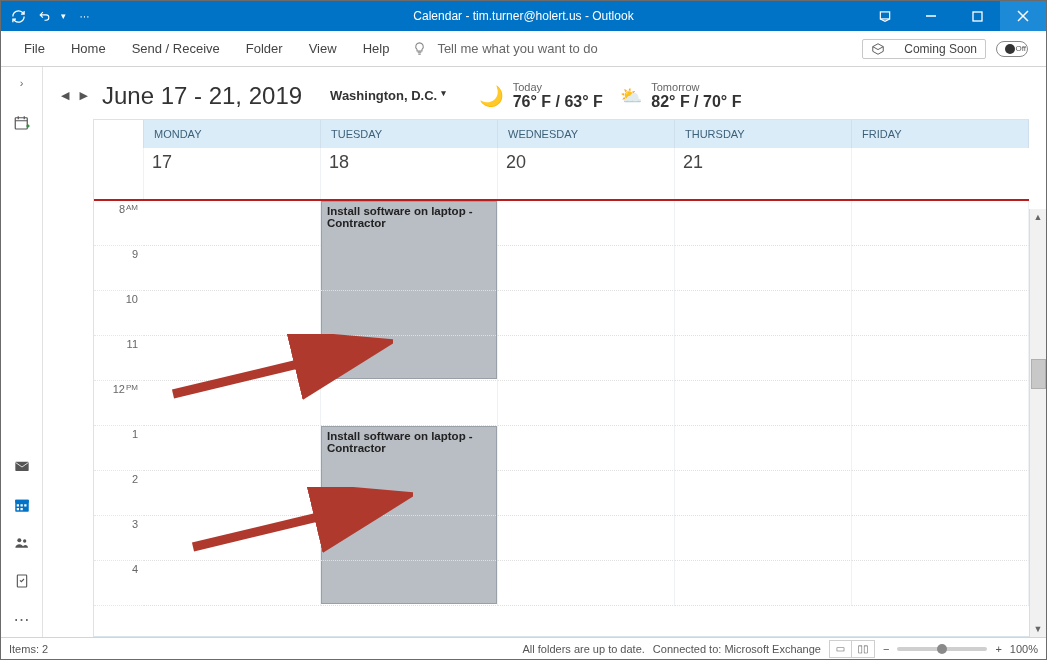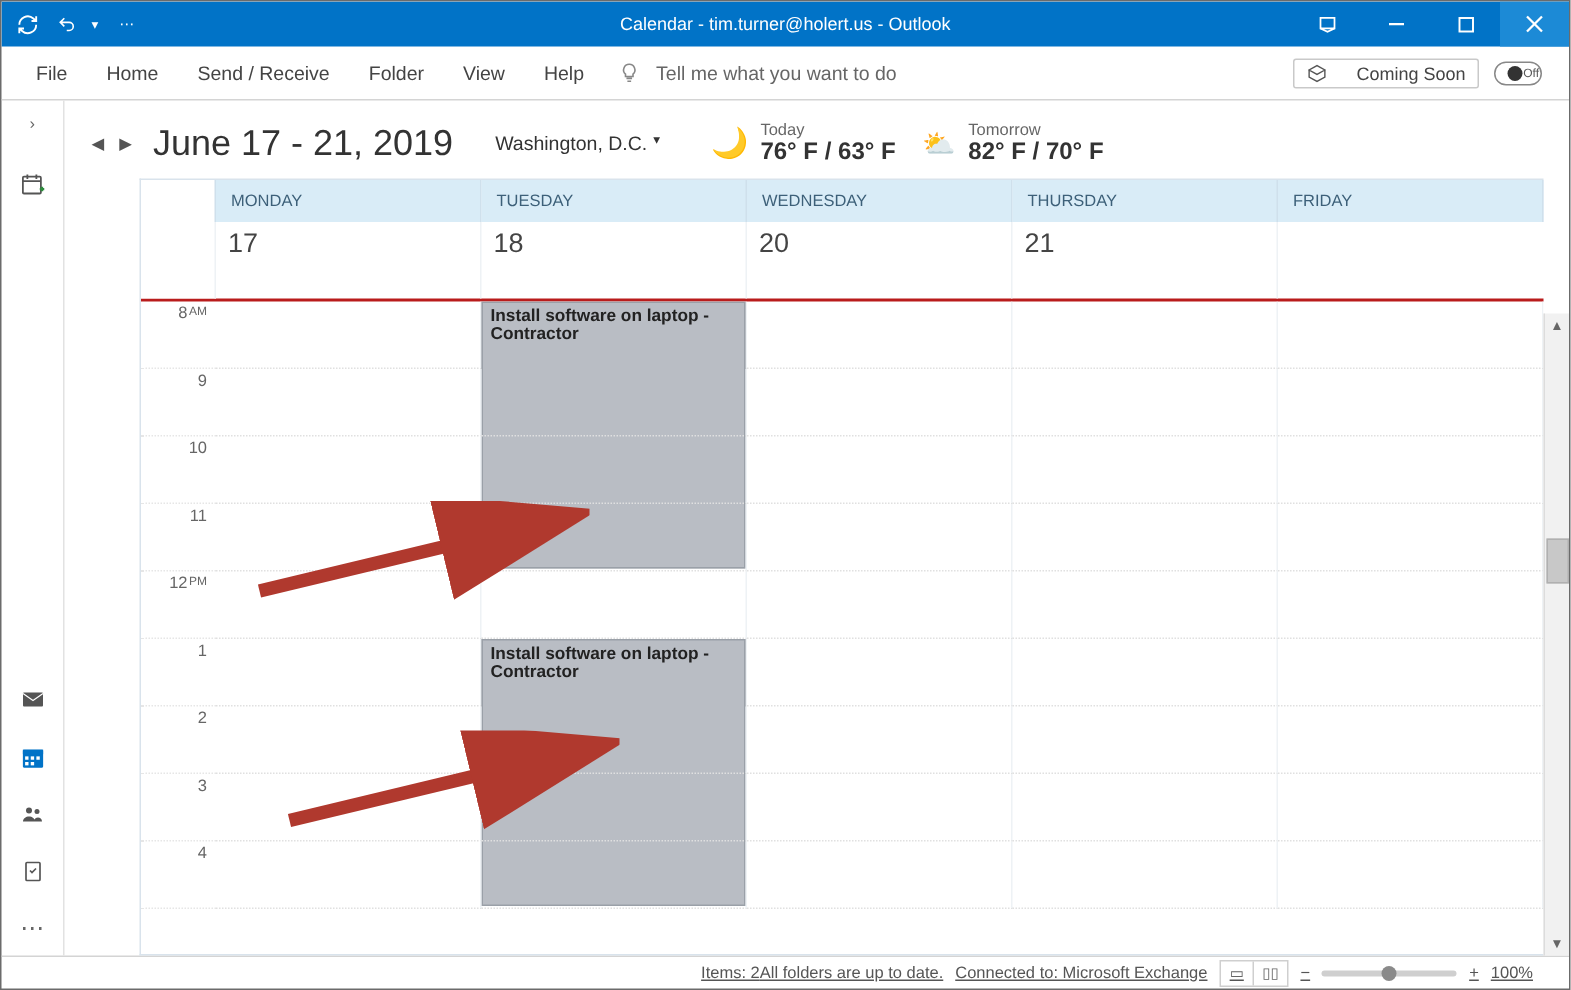--- a/index.html
+++ b/index.html
@@ -30,21 +30,21 @@
   .left-rail { width: 42px; border-right: 1px solid #e2e2e2; display: flex; flex-direction: column; justify-content: space-between; align-items: center; padding: 8px 0; }
   .rail-top, .rail-bottom { display: flex; flex-direction: column; align-items: center; gap: 18px; }
   .rail-icon { width: 20px; height: 20px; color: #666; display: inline-flex; align-items: center; justify-content: center; }
   .rail-icon.cal-active { color: #0173c7; }
 
   
   .content { flex: 1; display: flex; flex-direction: column; position: relative; }
   .header { display: flex; align-items: center; padding: 14px 18px 8px 18px; gap: 14px; }
   .nav-arrows { display: flex; gap: 10px; color: #555; font-size: 11px;}
   .date-range { font-size: 24px; color: #333; font-weight: 400; }
-  .location { display:flex; align-items:flex-start; gap:4px; color: #333; font-size: 13px; margin-left: 14px;}
+  .location { display:flex; align-items:flex-start; gap:4px; color: #333; font-size: 13px; margin-left: 14px; font-weight: bold;}
   .weather { display: flex; align-items: center; gap: 18px; margin-left: 20px; font-size: 12px; color: #333; }
   .weather .w-item { display: flex; align-items: center; gap: 8px; }
   .w-dayline { line-height: 1.1; }
   .w-day { color: #666; font-size: 11px; }
   .w-temp { font-weight: 600; font-size: 16px; }
   .search-box { margin-left: auto; width: 330px; height: 28px; border: 1px solid #c9c9c9; display: flex; align-items: center; padding: 0 8px; color: #888; font-size: 12px; justify-content: space-between;}
 
   
   .cal-wrap { flex: 1; display: flex; padding: 0 0 0 50px; position: relative;}
   .cal-inner { flex: 1; display: flex; flex-direction: column; border: 1px solid #d9e3ec; border-right:none; margin-left: 0; position: relative; margin-right: 17px;}
@@ -64,21 +64,21 @@
   .event { position: absolute; background: #b9bdc4; border: 1px solid #9aa0a8; color: #222; font-size: 11.5px; font-weight: 600; padding: 3px 5px; overflow: hidden; }
   .event.blue-strip::after { content:""; position:absolute; right:-6px; top:0; bottom:0; width:6px; background:#0173c7; }
   .right-scroll { position:absolute; right:0; top:90px; bottom:0; width:17px; background:#f1f1f1; display:flex; flex-direction: column; align-items:center; justify-content:space-between; border-left:1px solid #dcdcdc;}
   .right-scroll .sarrow { font-size:9px; color:#666; padding:3px 0;}
   .right-scroll .thumb { width:15px; height:30px; background:#c8c8c8; border:1px solid #b0b0b0; position:absolute; top:150px;}
 
   
   .arrow { position:absolute; pointer-events:none; }
 
   
-  .status-bar { height: 22px; border-top: 1px solid #d4d4d4; display: flex; align-items: center; font-size: 11px; color: #555; padding: 0 24px; justify-content: flex-end; text-decoration: underline;}
+  .status-bar { height: 22px; border-top: 1px solid #d4d4d4; display: flex; align-items: center; font-size: 11px; color: #555; padding: 0 8px; justify-content: space-between;}
   .status-right { display: flex; align-items: center; gap: 8px; }
   .view-icons { display:flex; gap:0; border:1px solid #cfcfcf;}
   .view-icons span { width:22px; height:16px; display:inline-flex; align-items:center; justify-content:center; border-right:1px solid #cfcfcf; font-size:10px; color:#666;}
   .view-icons span:last-child{border-right:none;}
   .zoom-slider { width: 90px; height: 4px; background: #cfcfcf; position: relative; border-radius:2px;}
   .zoom-slider .knob { width:10px; height:10px; background:#8a8a8a; border-radius:50%; position:absolute; top:-3px; left:40px;}
 </style>
 </head>
 <body>
 

